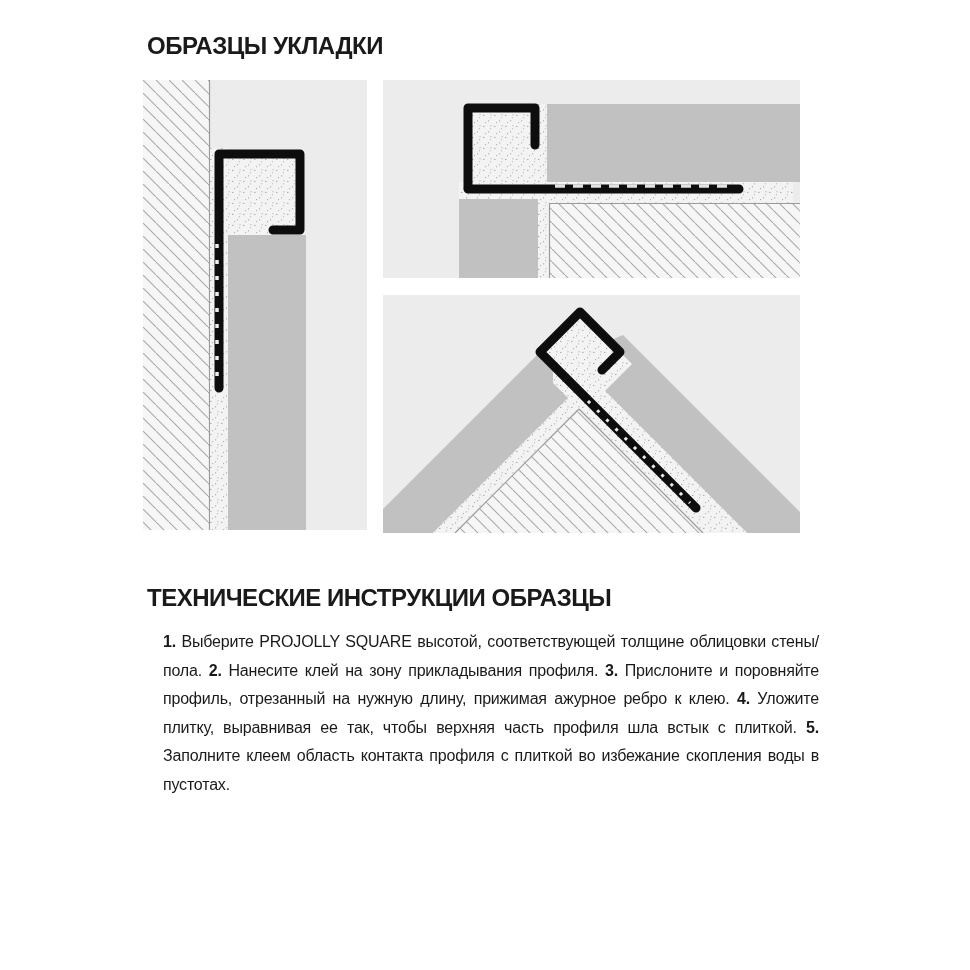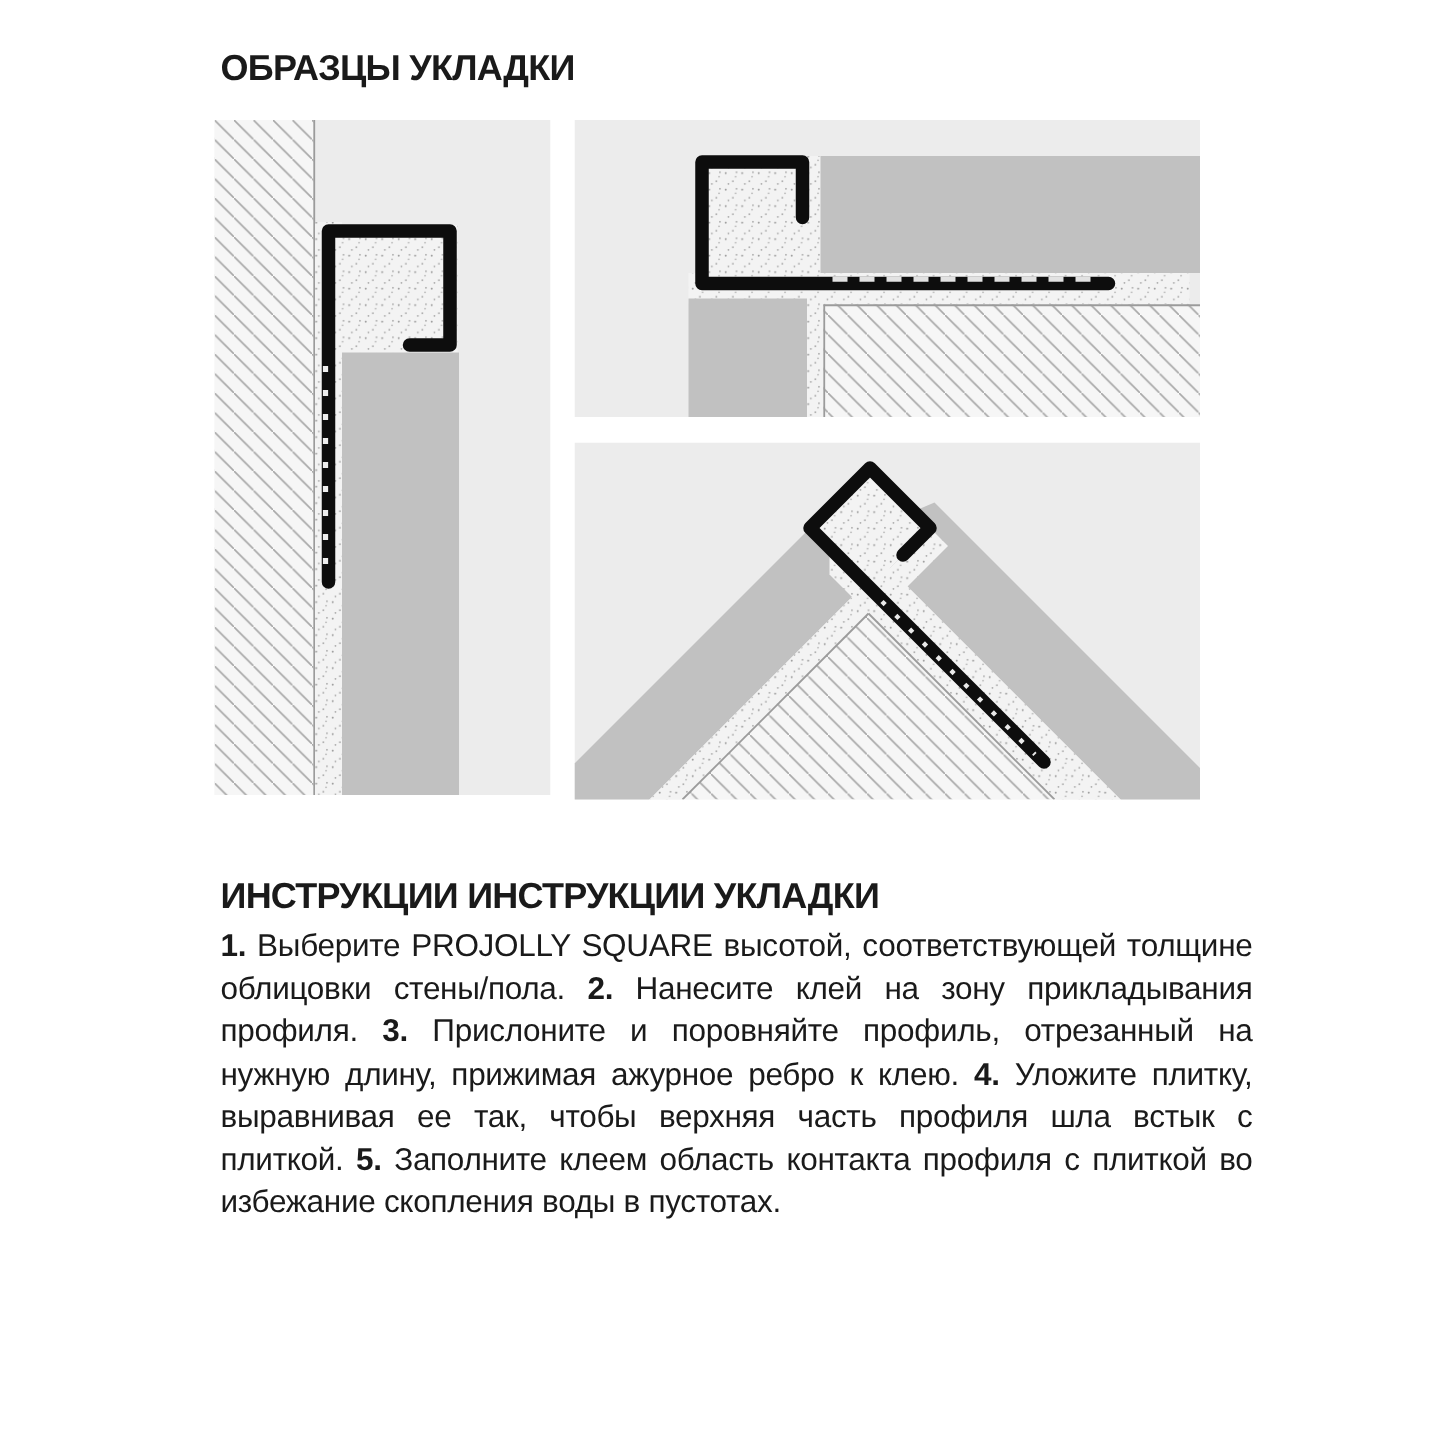--- a/index.html
+++ b/index.html
@@ -21,22 +21,22 @@
   .diagram-floor{left:383px;top:80px;}
   .diagram-corner{left:383px;top:295px;}
   .textblock{
     position:absolute;left:147px;top:584px;width:688px;
   }
   .instructions-title{
     margin:0 0 5px 0;
     font-size:24px;font-weight:bold;letter-spacing:-0.5px;line-height:28px;
   }
   .body-par{
-    margin:0;
-    font-size:21px;line-height:28.5px;
+    margin:16px;
+    font-size:16px;line-height:28.5px;
     letter-spacing:-0.2px;
     text-align:justify;
   }
   .body-par b{font-weight:bold;}
 </style>
 </head>
 <body>
 
 <div class="page">
 
@@ -90,17 +90,17 @@
     <polygon points="197,17 237,57 197,97 157,57" fill="url(#stip)"></polygon>
     <polygon points="237,57 197,97 209,109 249,69" fill="url(#stip)"></polygon>
     <polygon points="196,114 320,238 72,238" fill="url(#hatch)"></polygon>
     <line x1="196" y1="114" x2="320" y2="238" style="stroke:var(--boundary)" stroke-width="1.2"></line>
     <line x1="196" y1="114" x2="72" y2="238" style="stroke:var(--boundary)" stroke-width="1.2"></line>
     <path d="M313,213 L157,57 L197,17 L237,57 L219,75" fill="none" style="stroke:var(--profile)" stroke-width="9" stroke-linecap="round" stroke-linejoin="round"></path>
     <line x1="205" y1="106" x2="307" y2="208" stroke="#e9e9e9" stroke-width="3" stroke-dasharray="3 10"></line>
   </svg>
 
   <div class="textblock">
-    <h2 class="instructions-title">ИНСТРУКЦИИ ИНСТРУКЦИИ УКЛАДКИ</h2>
+    <h2 class="instructions-title">ТЕХНИЧЕСКИЕ ИНСТРУКЦИИ ОБРАЗЦЫ</h2>
     <p class="body-par"><b>1.</b> Выберите PROJOLLY SQUARE высотой, соответствующей толщине облицовки стены/пола. <b>2.</b> Нанесите клей на зону прикладывания профиля. <b>3.</b> Прислоните и поровняйте профиль, отрезанный на нужную длину, прижимая ажурное ребро к клею. <b>4.</b> Уложите плитку, выравнивая ее так, чтобы верхняя часть профиля шла встык с плиткой. <b>5.</b> Заполните клеем область контакта профиля с плиткой во избежание скопления воды в пустотах.</p>
   </div>
 
 </div>
 
 </body></html>

